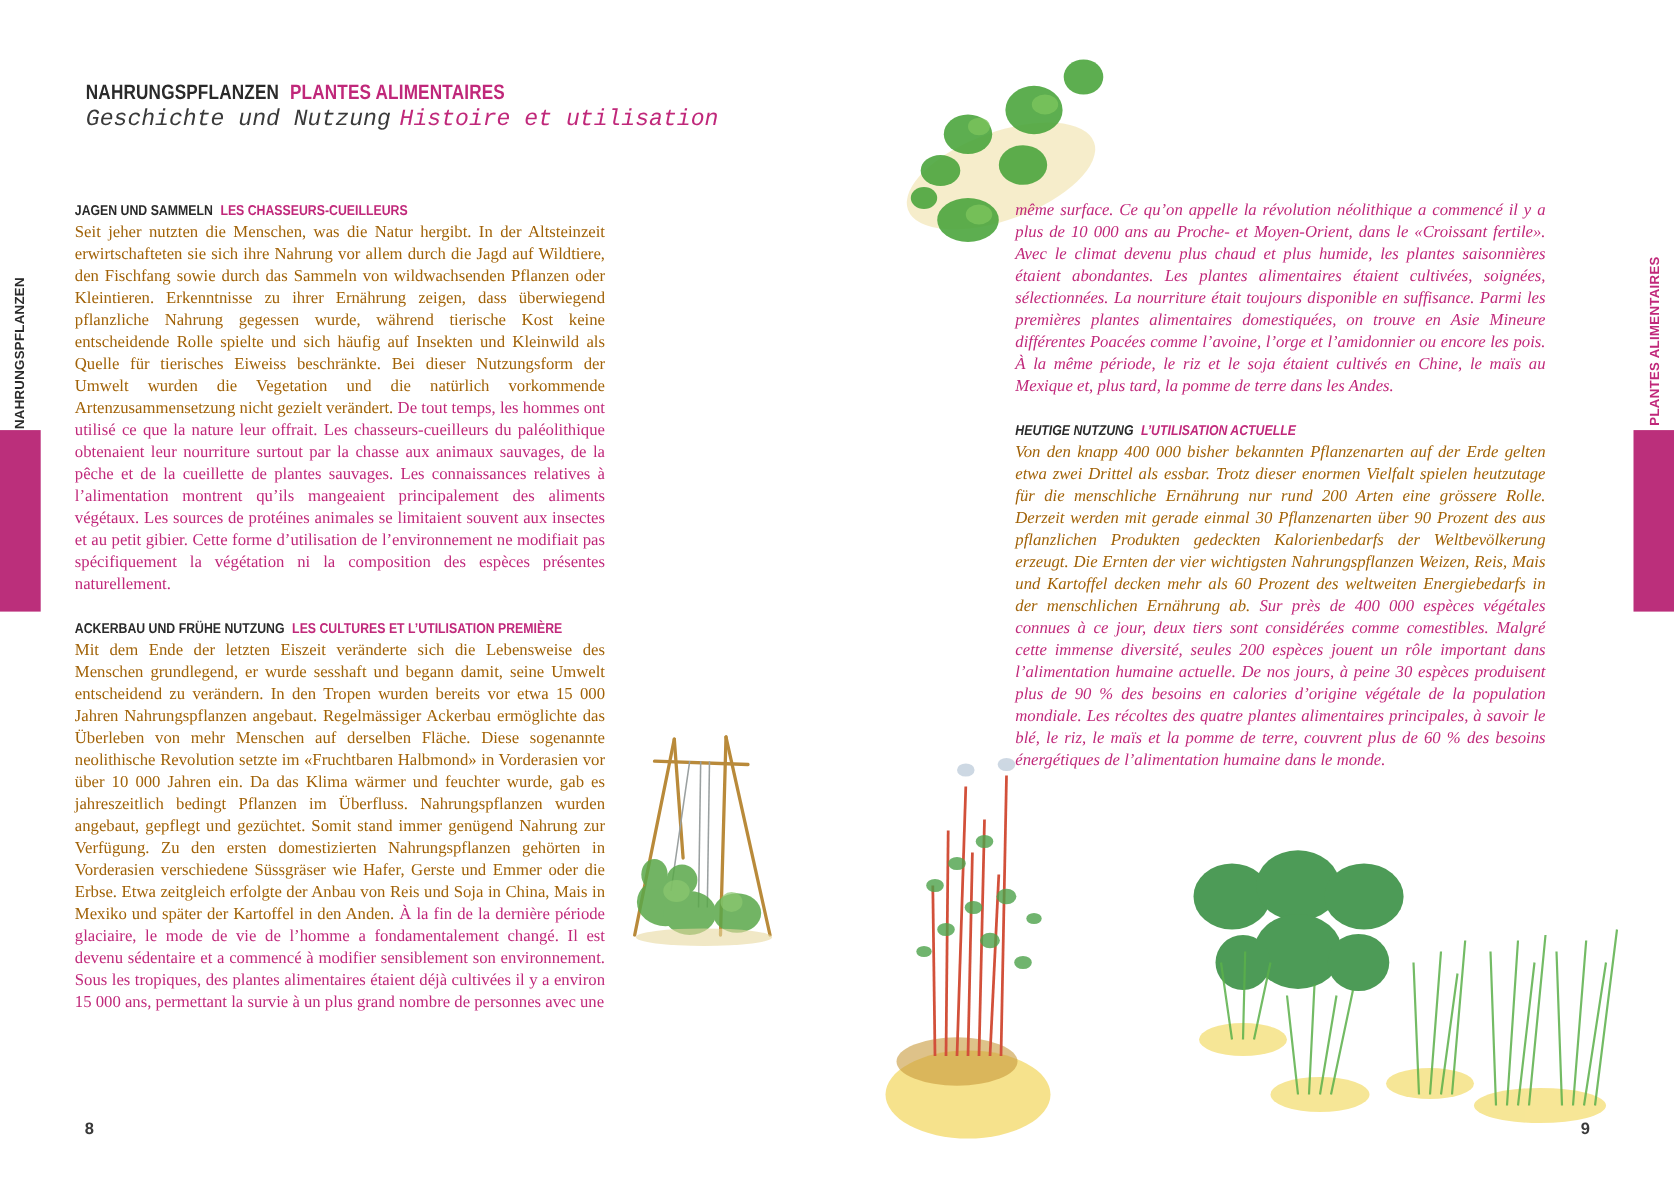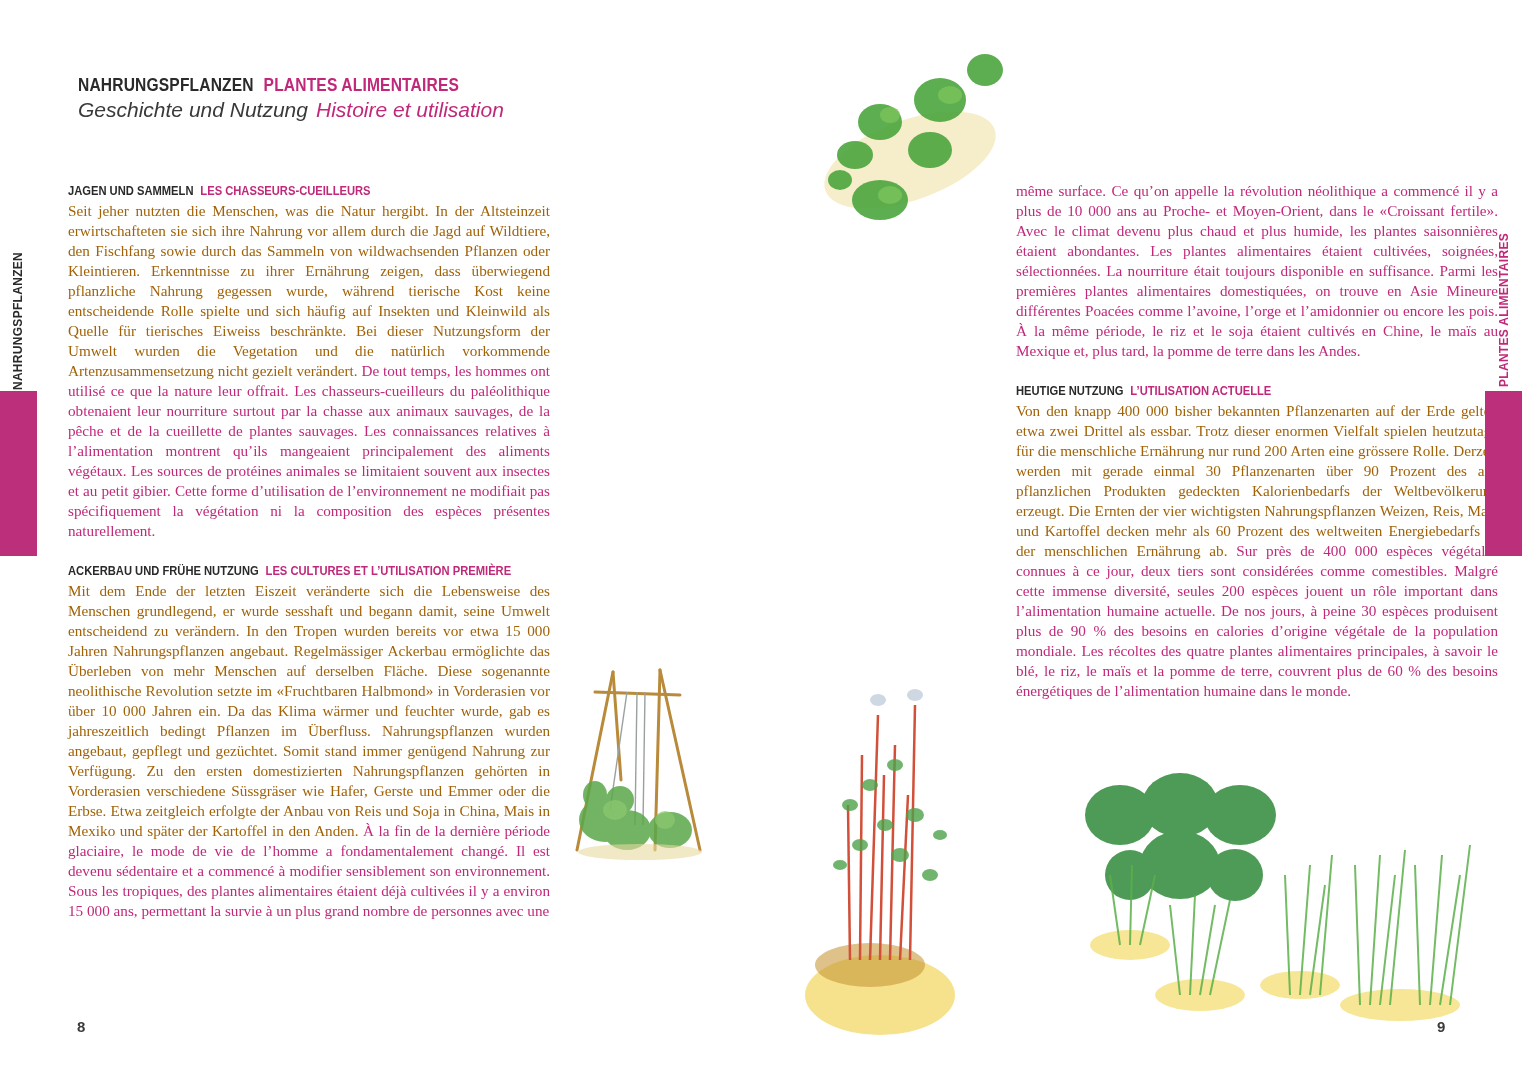--- a/index.html
+++ b/index.html
@@ -17,33 +17,33 @@
       position: absolute; left: 78px; top: 74px;
       font-family: "Liberation Sans", "DejaVu Sans", sans-serif;
       font-weight: bold; font-size: 19px; letter-spacing: 0.2px;
       transform: scaleX(0.82); transform-origin: left center;
       white-space: nowrap;
     }
     .head-title .de { color: #2a2a2a; }
     .head-title .fr { color: #c0287a; margin-left: 12px; }
     .head-sub {
       position: absolute; left: 78px; top: 98px;
-      font-family: Liberation Sans, sans-serif;
+      font-family: Liberation Mono, monospace;
       font-style: italic; font-size: 21px; white-space: nowrap;
     }
     .head-sub .de { color: #3a3a3a; }
     .head-sub .fr { color: #c0287a; margin-left: 8px; }
 
     .col {
       position: absolute; width: 482px;
       font-size: 15.2px; line-height: 20px;
       text-align: justify; hyphens: manual;
     }
     .col-left { left: 68px; top: 181px; }
-    .col-right { left: 1016px; top: 181px; }
+    .col-right { left: 923px; top: 181px; font-style: italic; }
 
     .sec-head {
       font-family: "Liberation Sans", "DejaVu Sans", sans-serif;
       font-weight: bold; font-size: 13px; line-height: 20px;
       white-space: nowrap;
       transform: scaleX(0.86); transform-origin: left center;
       display: block;
     }
     .sec-head .de { color: #2a2a2a; }
     .sec-head .fr { color: #c0287a; margin-left: 8px; }

